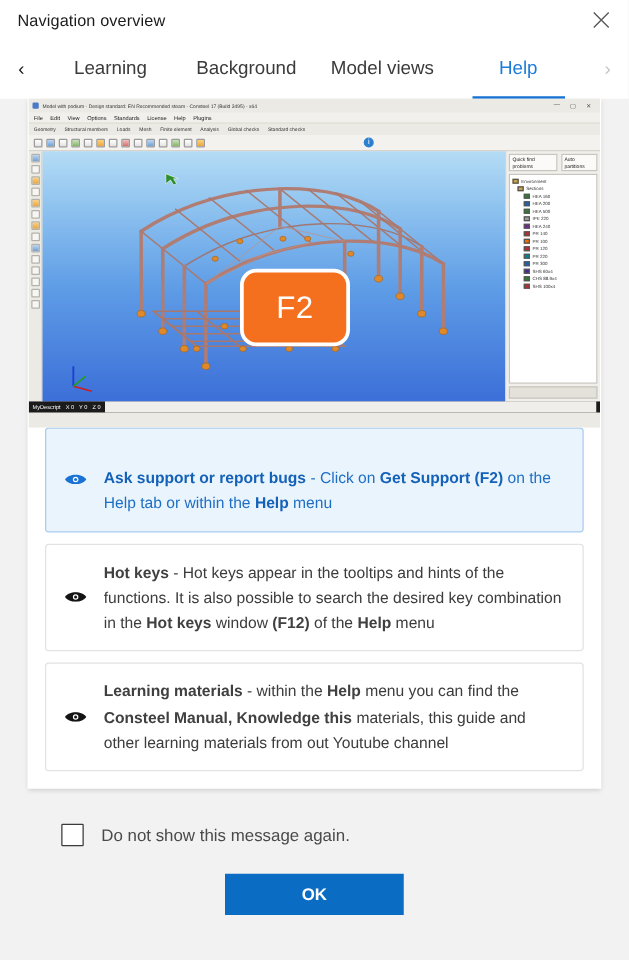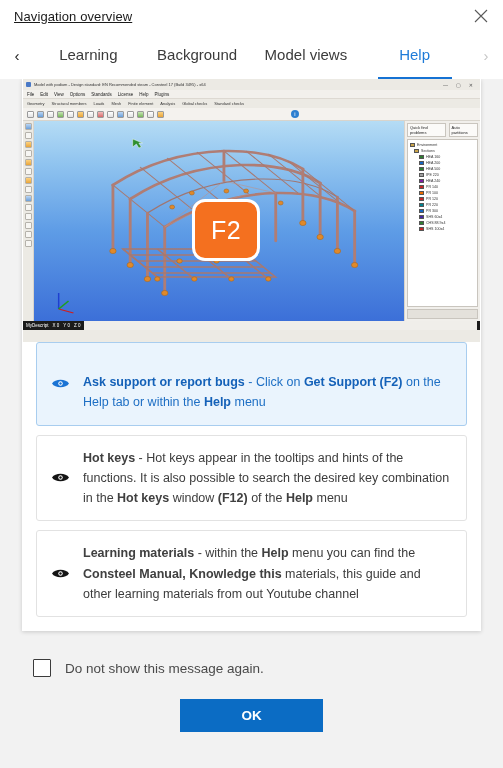--- a/index.html
+++ b/index.html
@@ -9,21 +9,21 @@
     font-family: "Liberation Sans", sans-serif;
     overflow: hidden;
   }
 
   
   .titlebar {
     height: 32px; background: #ffffff;
     display: flex; align-items: center; justify-content: space-between;
     padding: 0 0 0 14px;
   }
-  .titlebar-title { font-size: 13px; color: #1b1b1b; letter-spacing: .1px; text-decoration: underline; }
+  .titlebar-title { font-size: 13px; color: #1b1b1b; letter-spacing: .1px; }
   .close-btn {
     width: 44px; height: 32px; display: flex; align-items: center; justify-content: center;
     cursor: pointer;
   }
   .close-btn svg { display: block; }
 
   
   .tabbar {
     height: 47px; background: #ffffff;
     display: flex; align-items: stretch; position: relative;
@@ -103,22 +103,22 @@
   .rail-ico.b { background: linear-gradient(#bcd7f5,#6c9fd8); }
 
   .viewport {
     flex: 1; position: relative;
     background: linear-gradient(#b5dcf5 0%, #8fc3ef 22%, #5e9ce6 55%, #3c6fd8 100%);
     overflow: hidden;
   }
   .viewport svg { position: absolute; inset: 0; width: 100%; height: 100%; }
 
   .f2-badge {
-    position: absolute; left: 158px; top: 78px;
-    width: 68px; height: 62px; border-radius: 13px;
+    position: absolute; left: 158px; top: 94px;
+    width: 88px; height: 62px; border-radius: 13px;
     background: #f4701f; border: 3.5px solid #ffffff;
     display: flex; align-items: center; justify-content: center;
     color: #ffffff; font-size: 25px; letter-spacing: .5px;
   }
 
   .shot-rightpanel {
     width: 76px; background: #f1efeb; border-left: 1px solid #d8d4cc;
     padding: 2px; display: flex; flex-direction: column;
   }
   .rp-tabs { display: flex; gap: 3px; font-size: 4px; color: #222; margin-bottom: 2px; }
@@ -157,21 +157,21 @@
   .hint-text {
     font-size: 12.5px; line-height: 1.62; color: #3c3c3c;
   }
   .hint.active .hint-text { color: #1e6fc4; margin-top: 17px; }
   .hint-text b { font-weight: bold; color: #404040; }
   .hint.active .hint-text b { color: #1461b8; }
 
   
   .footer { padding: 28px 0 0 0; }
   .checkrow {
-    display: flex; align-items: center; gap: 14px; padding-left: 33px;
+    display: flex; align-items: center; gap: 14px; padding-left: 33px; margin-left: 16px;
   }
   .checkbox {
     width: 18px; height: 18px; border: 1.6px solid #3b3b3b; background: #fff;
     border-radius: 1px; cursor: pointer;
   }
   .checkrow label { font-size: 13.5px; color: #4a4a4a; cursor: pointer; }
   .ok-wrap { display: flex; justify-content: center; padding-top: 22px; }
   .ok-btn {
     width: 143px; height: 33px; background: #0b6cc4; color: #fff;
     border: none; font-size: 13.5px; font-weight: bold;

